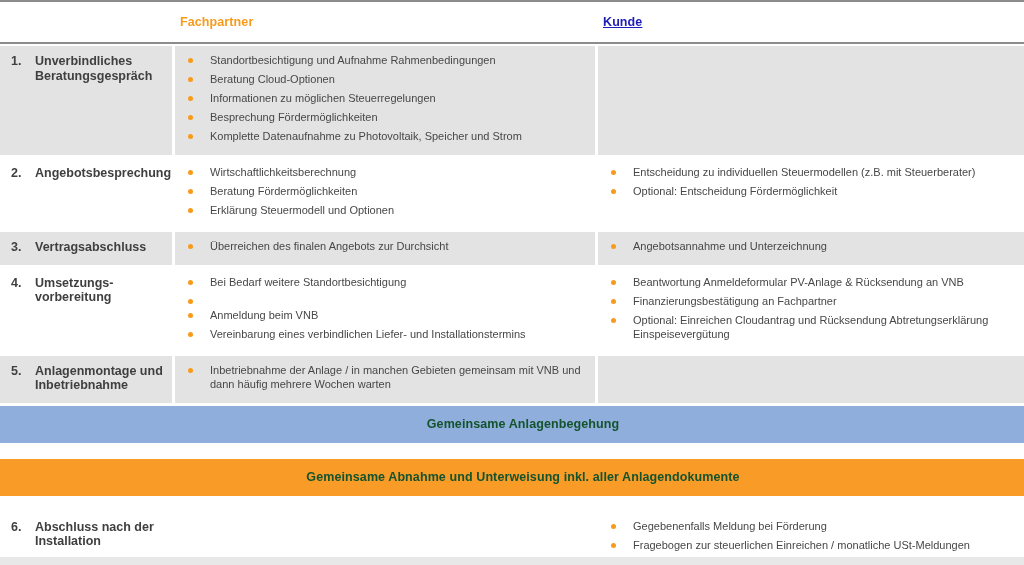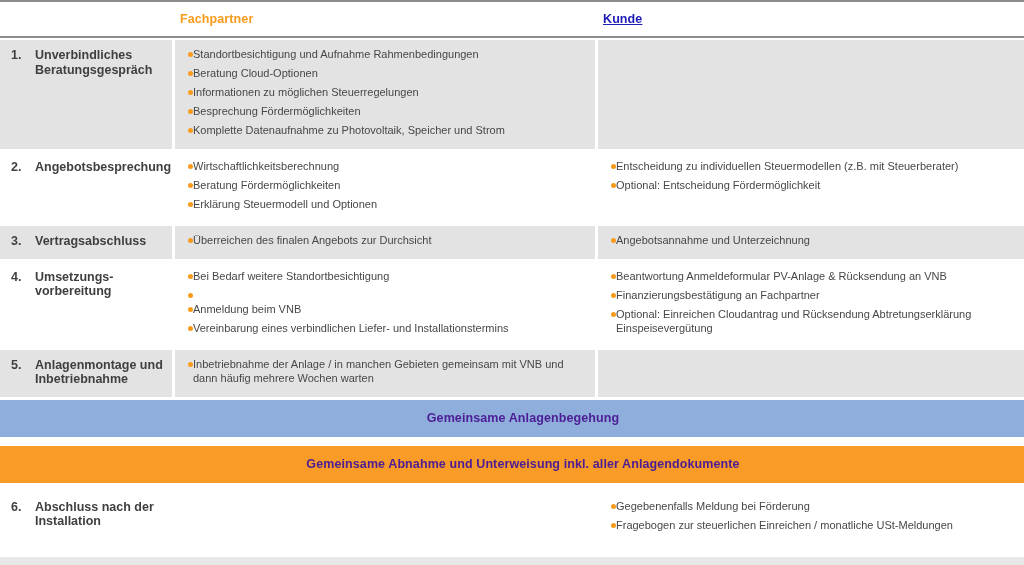--- a/index.html
+++ b/index.html
@@ -7,41 +7,41 @@
     width:1024px; height:565px; position:relative; overflow:hidden;
     background:#ffffff; font-family:"Liberation Sans", sans-serif;
     box-sizing:border-box;
   }
   .rule { height:2px; background:#8c8c8c; }
   .grid3 {
     display:grid;
     grid-template-columns:172px 420px 1fr;
     column-gap:3px;
   }
-  .hdr-row { height:34px; align-items:center; }
+  .hdr-row { height:40px; align-items:center; }
   .hdr-label { font-size:12.5px; font-weight:bold; padding-left:5px; letter-spacing:0.1px; }
   .hdr-fachpartner { color:var(--orange); }
   .hdr-kunde { color:var(--blue);text-decoration:underline; }
   .rows { margin-top:2px; }
   .step-row { margin-bottom:3px; }
   .cell { background:#ffffff; box-sizing:border-box; }
   .shaded .cell { background:var(--rowgray); }
   .title-cell {
     display:flex; gap:7px; padding:8px 8px 8px 11px;
     font-size:12.5px; font-weight:bold; color:#3f3f3f; line-height:1.18;
   }
   .num { flex:none; width:17px; }
   .ttl { flex:1; }
   .items { padding:6px 12px 6px 13px; }
-  .item { display:flex; gap:0; margin:2px 0 5px 0; font-size:11px; color:#474747; line-height:1.27; }
+  .item { display:flex; gap:17px; margin:2px 0 5px 0; font-size:11px; color:#474747; line-height:1.27; }
   .dot { flex:none; width:5px; height:5px; border-radius:50%; background:var(--orange); margin-top:4px; }
   .band {
-    height:37px; margin-bottom:9px;
+    height:37px; margin-bottom:16px;
     display:flex; align-items:center; justify-content:center;
-    color:#4c1d95; font-weight:bold; font-size:12.5px; letter-spacing:0.1px;padding-left:22px;
+    color:#14532d; font-weight:bold; font-size:12.5px; letter-spacing:0.1px;padding-left:22px;
   }
   .bottom-strip { position:absolute; left:0; right:0; bottom:0; height:8px; background:#e8e8e8; }
 </style>
 </head>
 <body>
 
 <div class="page" style="--orange: #F89B1C; --blue: #1D1DB8; --rowgray: #E3E3E3;">
   <div class="rule"></div>
   <div class="grid3 hdr-row">
     <div></div>

